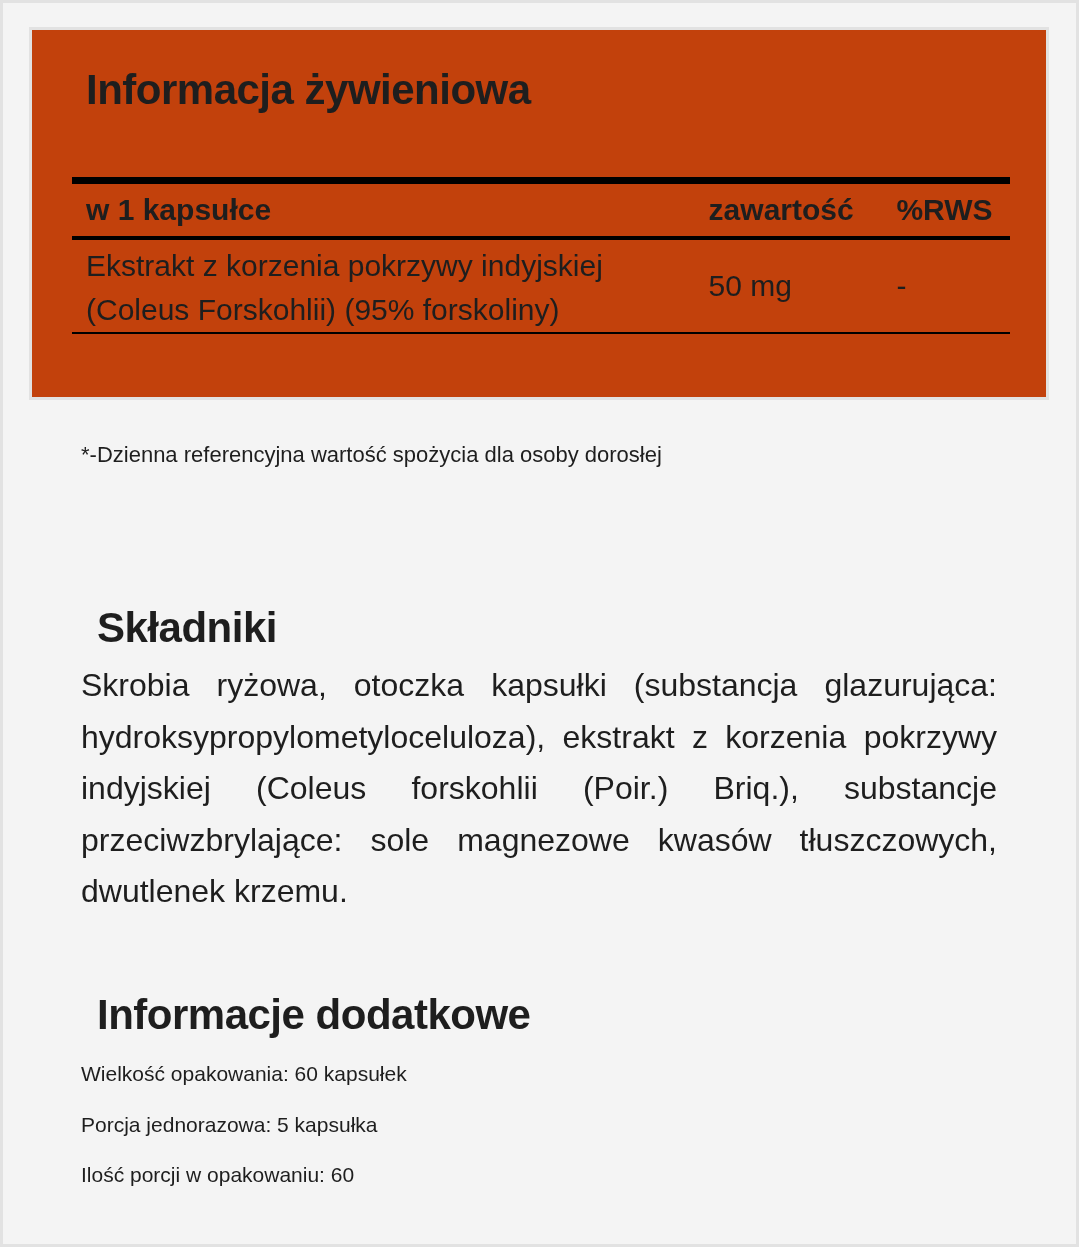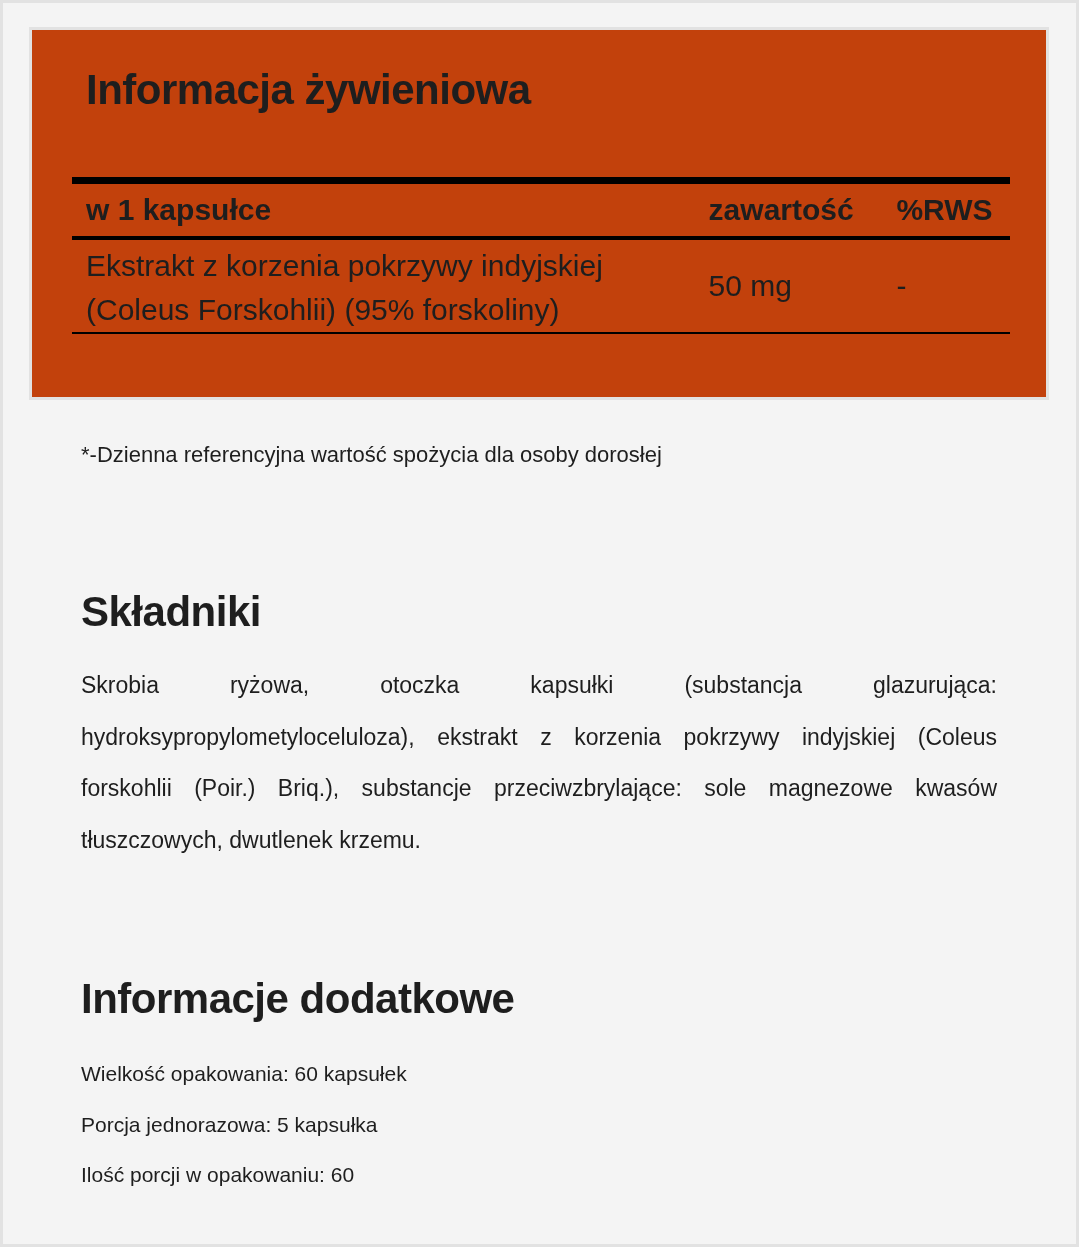--- a/index.html
+++ b/index.html
@@ -72,30 +72,30 @@
       line-height: 50px;
       color: #1e1e1e;
       margin: 0;
     }
     .section-title {
       position: absolute;
       left: 81px;
       font-size: 42px;
       font-weight: bold;
       letter-spacing: -0.5px;
-      margin: 0;
+      margin: 16px;
       color: #1e1e1e;
     }
     .title-skladniki { top: 588px; }
     .title-dodatkowe { top: 975px; }
     .ingredients {
       position: absolute;
       left: 81px; top: 660px;
       width: 916px;
-      font-size: 23px;
+      font-size: 32px;
       line-height: 51.5px;
       text-align: justify;
       margin: 0;
       color: #1e1e1e;
     }
     .extra-list {
       position: absolute;
       left: 81px; top: 1049px;
       margin: 0; padding: 0;
       list-style: none;

